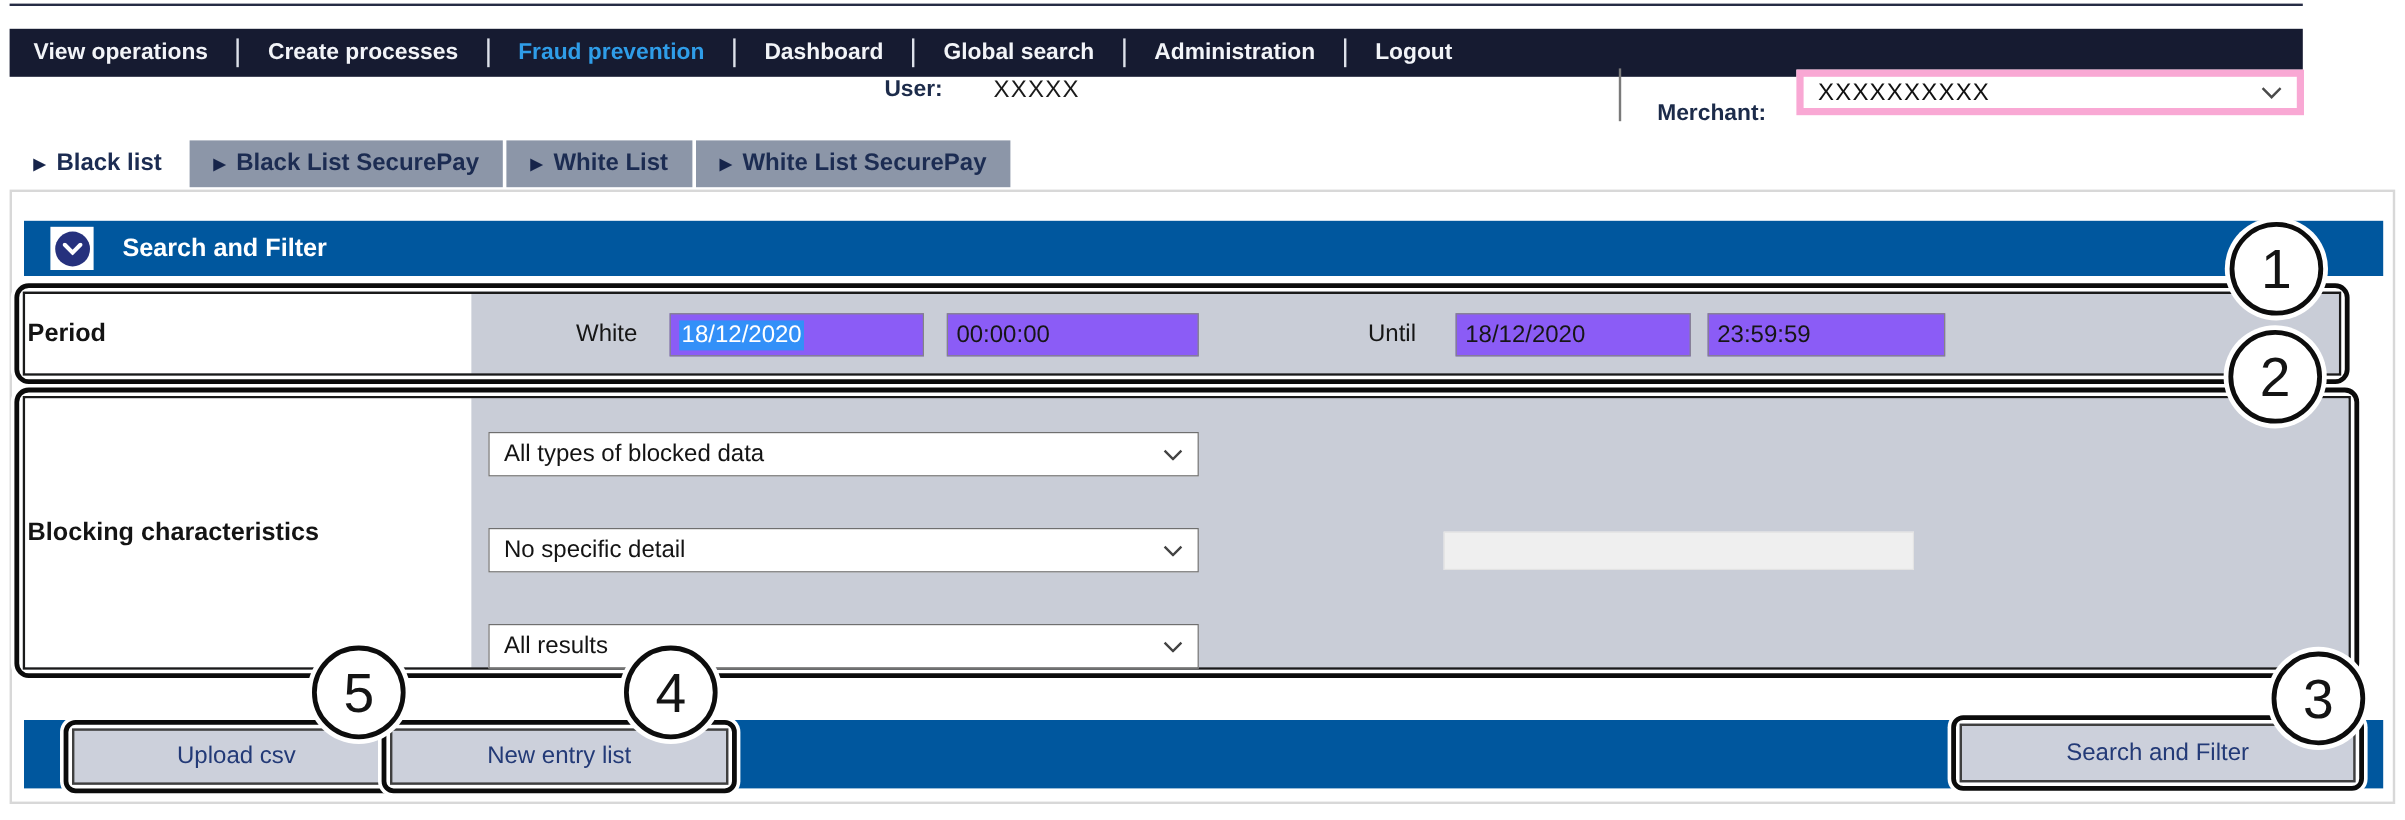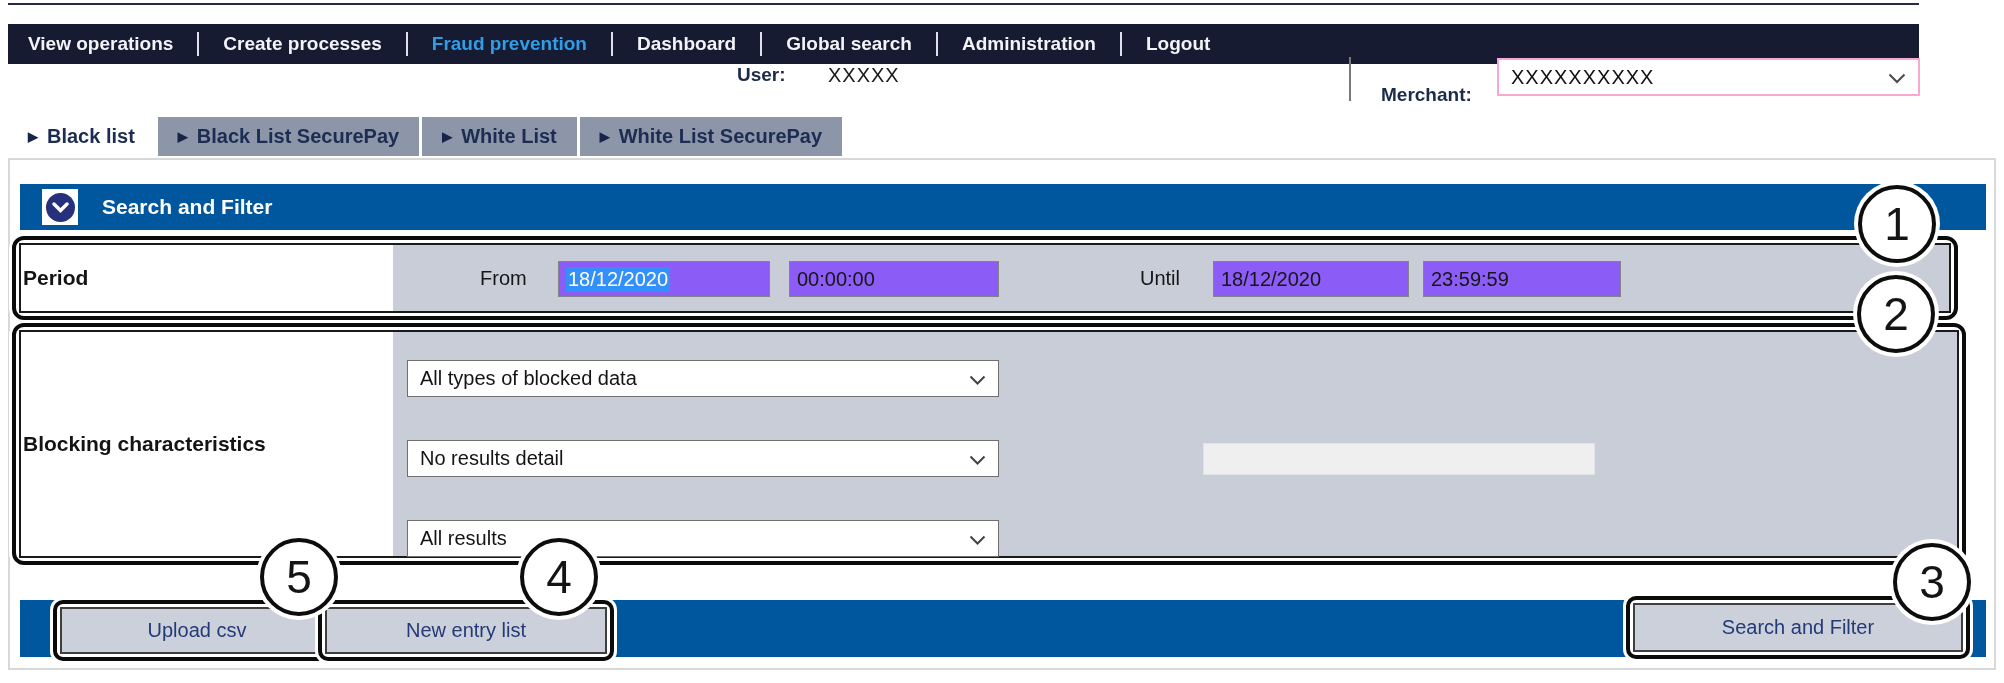--- a/index.html
+++ b/index.html
@@ -16,21 +16,21 @@
   }
   .nav-item { font-size:19px; font-weight:bold; color:#f2f4f8; white-space:nowrap; cursor:pointer; }
   .nav-item.active { color:#2f9de8; }
   .nav-sep { width:2px; height:24px; background:#dde1ea; margin:0 24px; }
   
   .lbl-strong { position:absolute; font-size:19px; font-weight:bold; color:#1c2b4a; }
   .lbl-value  { position:absolute; font-size:20px; color:#1a1a1a; letter-spacing:1px; }
   .vdivider   { position:absolute; left:1349px; top:57px; width:2px; height:44px; background:#7a7a7a; }
   .merchant-select {
     position:absolute; left:1497px; top:58px; width:423px; height:38px;
-    background:#fff; border:2px solid #f9a8d4; display:flex; align-items:center;
+    background:#fff; border:6px solid #f9a8d4; display:flex; align-items:center;
     justify-content:space-between; padding:0 12px; font-size:20px; letter-spacing:1px; cursor:pointer;
   }
   
   .tabs { position:absolute; left:8px; top:117px; height:39px; display:flex; gap:3px; }
   .tab {
     display:flex; align-items:center; padding:0 20px; background:#8c96a8;
     font-size:20px; font-weight:bold; color:#1c2c52; white-space:nowrap; cursor:pointer;
   }
   .tab.active { background:#ffffff; }
   .tab-arrow { font-size:13px; margin-right:9px; color:#16244a; }
@@ -155,21 +155,21 @@
           </svg>
       </div>
     </div>
     <span class="blue-header-title">Search and Filter</span>
   </div>
 
   <div class="callout-box" style="left:12px; top:236px; width:1946px; height:84px;">
     <div class="inner-row">
       <div class="label-cell">Period</div>
       <div class="grey-area">
-        <span class="field-label" style="left:87px; top:22px;">From</span>
+        <span class="field-label" style="left:87px; top:22px;">White</span>
         <div class="input-box" style="left:165px; top:16px; width:212px;">
           <span class="sel-highlight">18/12/2020</span>
         </div>
         <div class="input-box" style="left:396px; top:16px; width:210px;">
           <span>00:00:00</span>
         </div>
         <span class="field-label" style="left:747px; top:22px;">Until</span>
         <div class="input-box" style="left:820px; top:16px; width:196px;">
           <span>18/12/2020</span>
         </div>
@@ -186,21 +186,21 @@
       <div class="grey-area">
         <div class="select-box" style="left:14px; top:28px;">
           <span>All types of blocked data</span>
           <span>
             <svg width="17" height="10" viewBox="0 0 17 10">
                 <path d="M1.5 1.5 L8.5 8.5 L15.5 1.5" stroke="#444" stroke-width="2" fill="none"></path>
               </svg>
           </span>
         </div>
         <div class="select-box" style="left:14px; top:108px;">
-          <span>No results detail</span>
+          <span>No specific detail</span>
           <span>
             <svg width="17" height="10" viewBox="0 0 17 10">
                 <path d="M1.5 1.5 L8.5 8.5 L15.5 1.5" stroke="#444" stroke-width="2" fill="none"></path>
               </svg>
           </span>
         </div>
         <div class="disabled-field"></div>
         <div class="select-box" style="left:14px; top:188px;">
           <span>All results</span>
           <span>

